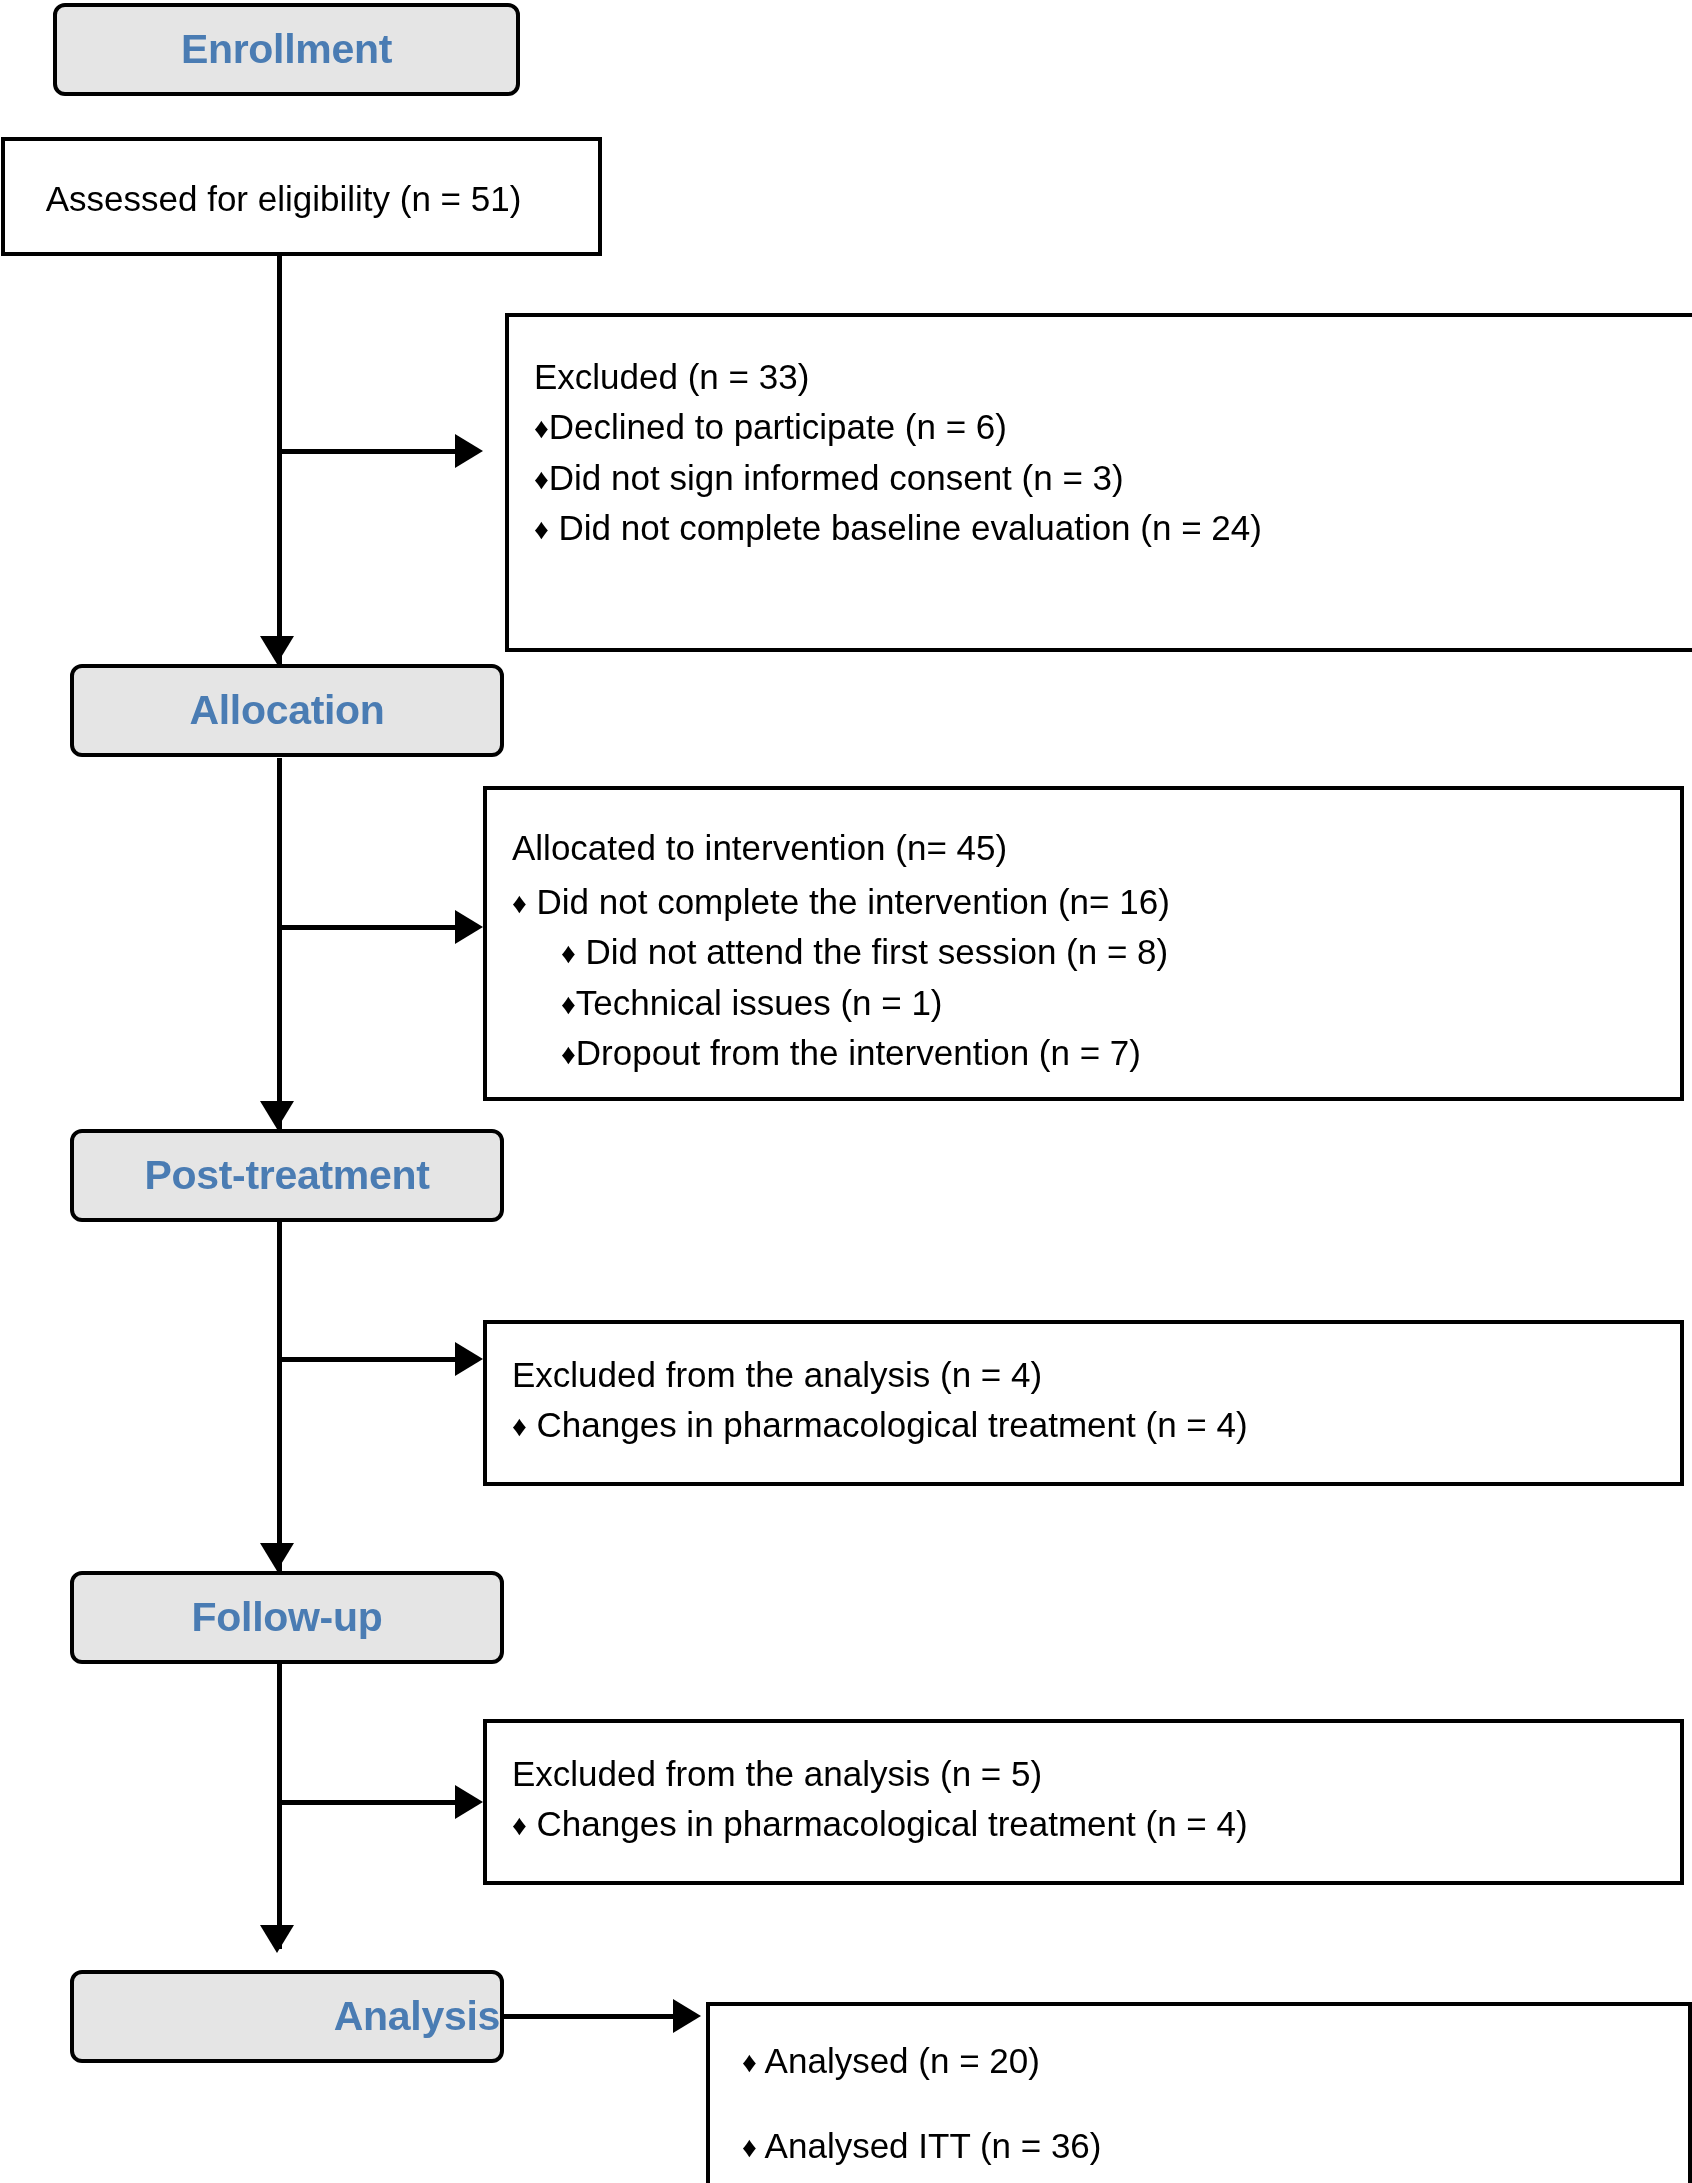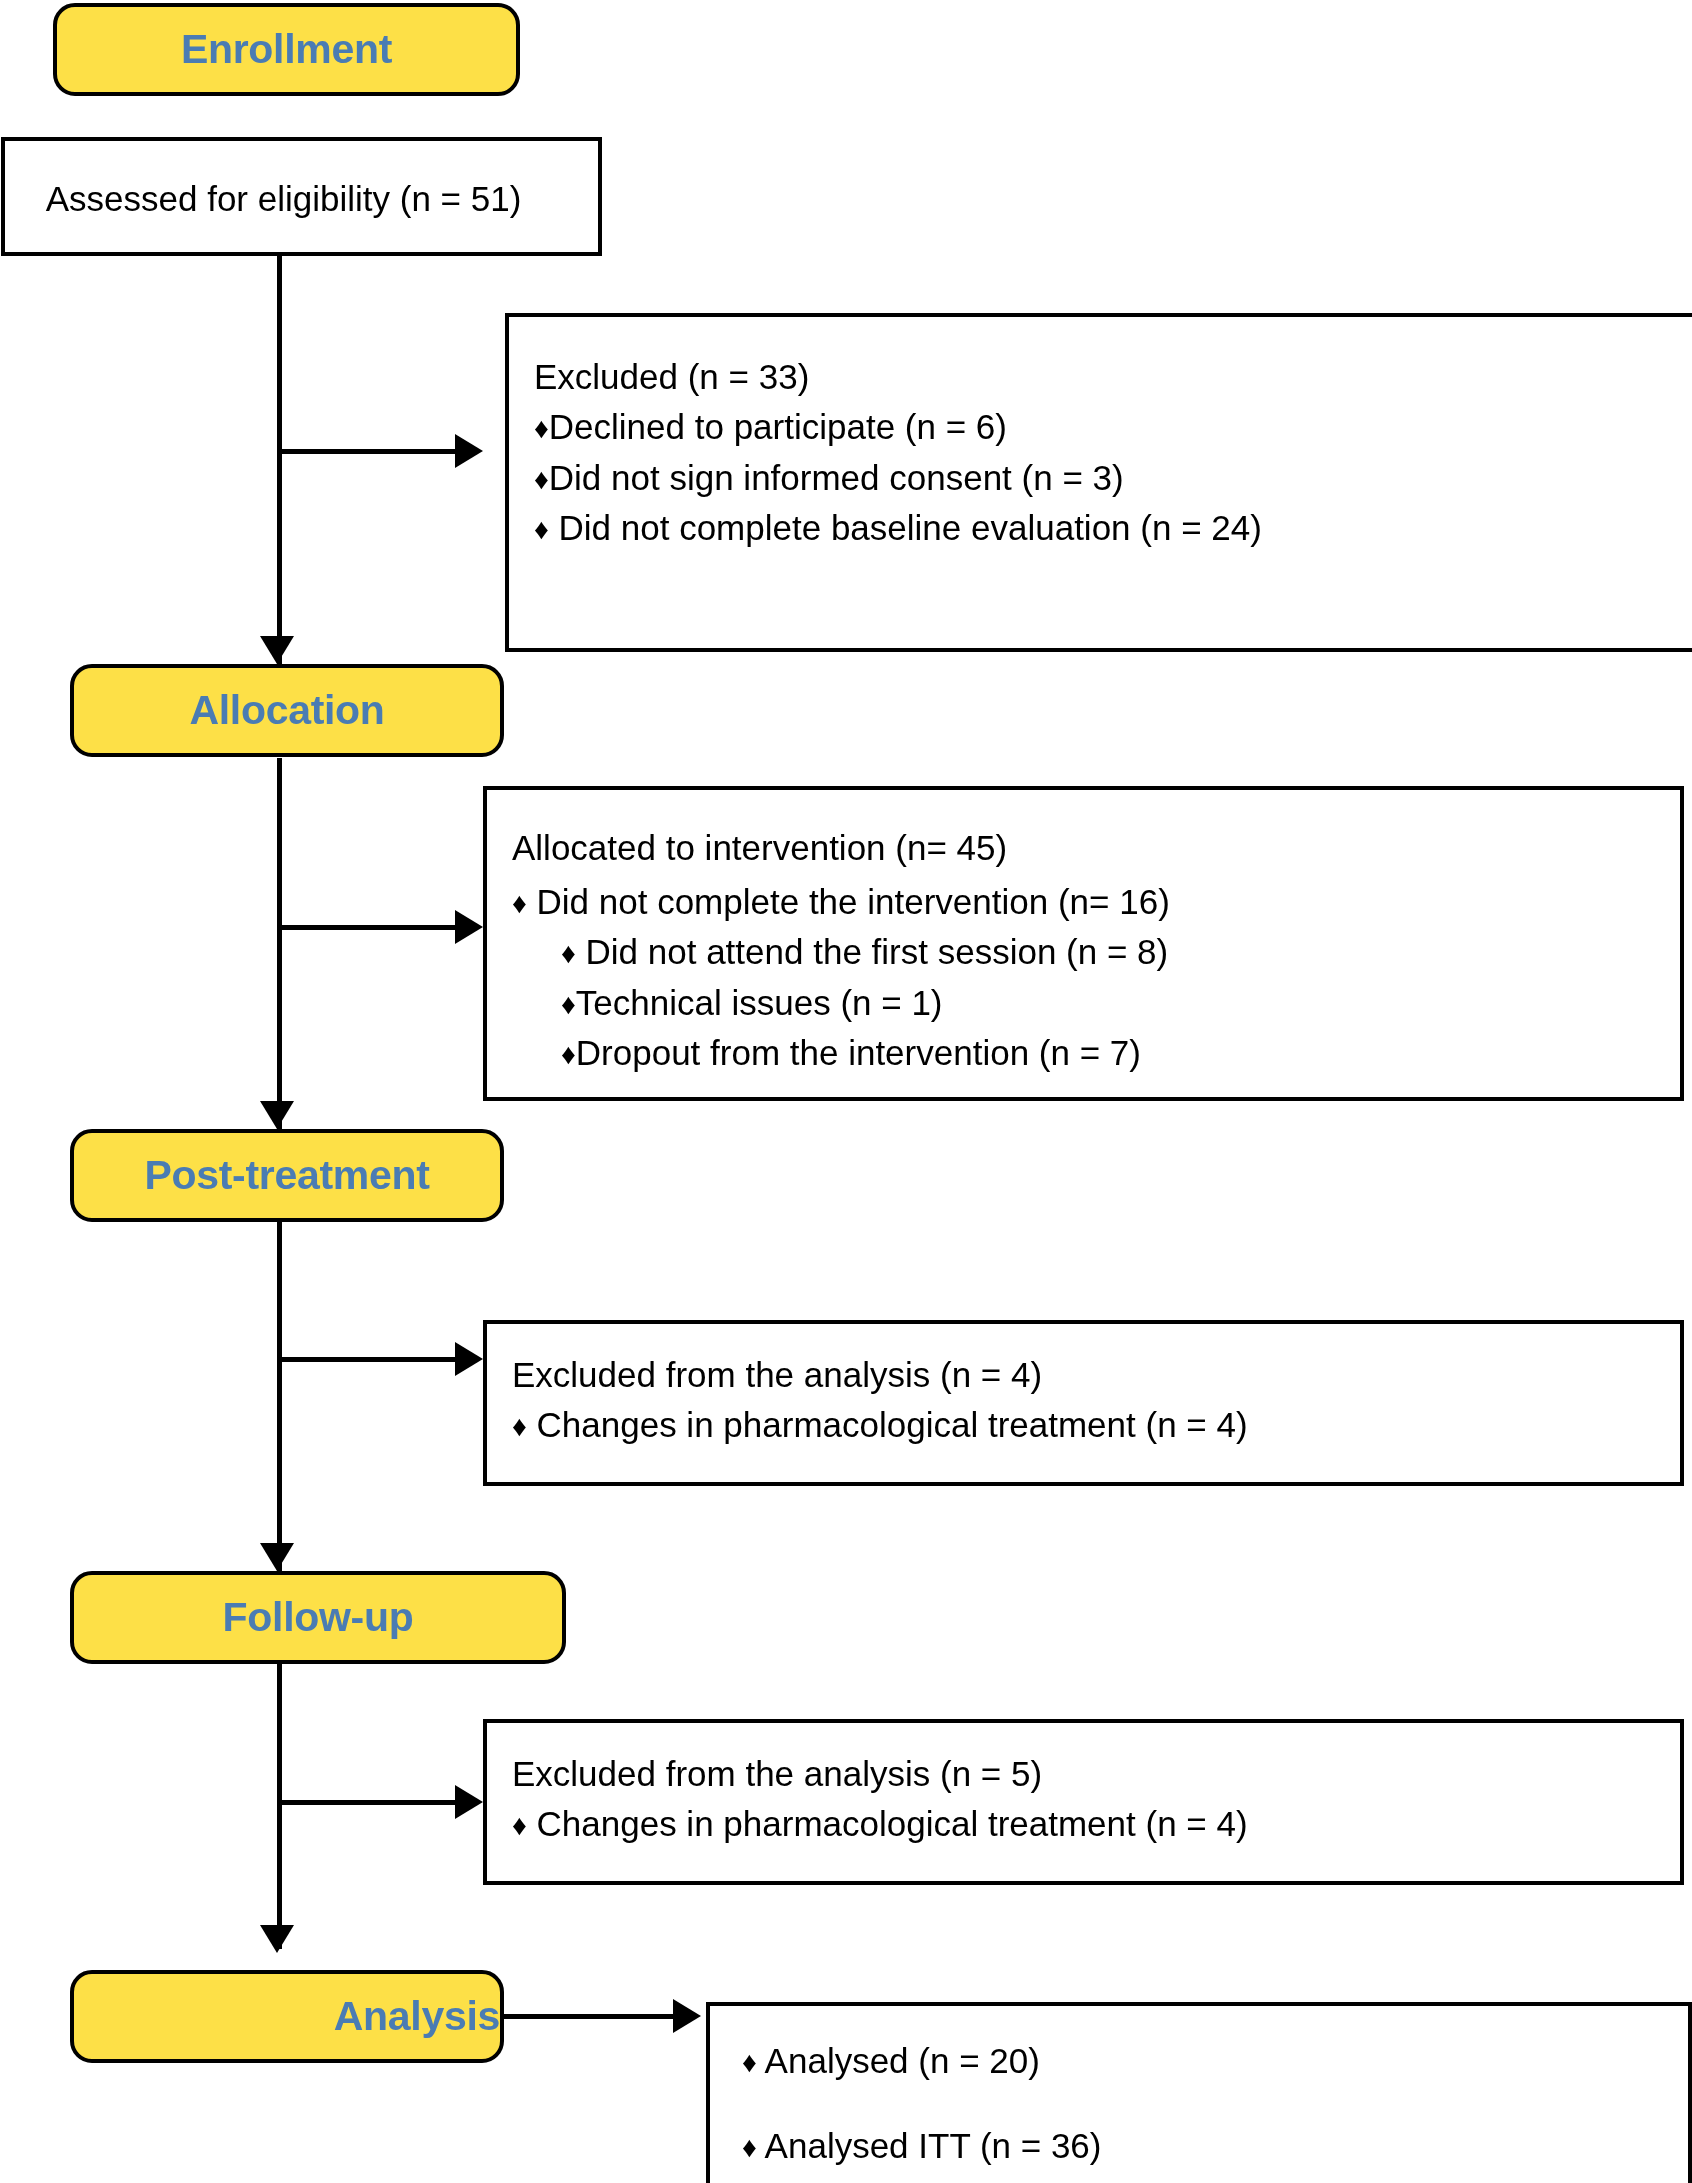--- a/index.html
+++ b/index.html
@@ -15,23 +15,23 @@
     position: relative;
     width: 1692px;
     height: 2183px;
     background: #ffffff;
     overflow: hidden;
   }
 
   
   .stage-box {
     position: absolute;
-    background: #fde047;
+    background: #e5e5e5;
     border: 4.6px solid #000000;
-    border-radius: 22px;
+    border-radius: 12px;
     box-sizing: border-box;
     display: flex;
     align-items: center;
     justify-content: center;
   }
   .stage-label {
     color: #4a7cb3;
     font-weight: bold;
     font-size: 41px;
     line-height: 1;
@@ -159,21 +159,21 @@
   <div class="hline" style="left:277px; top:1357px; width:178px;"></div>
   <div class="arrow-right" style="left:455px; top:1342px;"></div>
 
   <div class="content-box" style="left:483px; top:1320px; width:1201px; height:166px;">
     <span class="box-text lvl0" style="left:25px; top:30px;">Excluded from the analysis (n = 4)</span>
     <span class="box-text lvl1" style="left:25px; top:80px;">
       <span class="bullet">♦</span><span> Changes in pharmacological treatment (n = 4)</span>
     </span>
   </div>
 
-  <div class="stage-box" style="left:70px; top:1571px; width:496px; height:93px;">
+  <div class="stage-box" style="left:70px; top:1571px; width:434px; height:93px;">
     <span class="stage-label">Follow-up</span>
   </div>
 
   <div class="vline" style="left:277px; top:1664px; height:285px;"></div>
   <div class="arrow-down" style="left:260px; top:1925px;"></div>
 
   <div class="hline" style="left:277px; top:1800px; width:178px;"></div>
   <div class="arrow-right" style="left:455px; top:1785px;"></div>
 
   <div class="content-box" style="left:483px; top:1719px; width:1201px; height:166px;">

